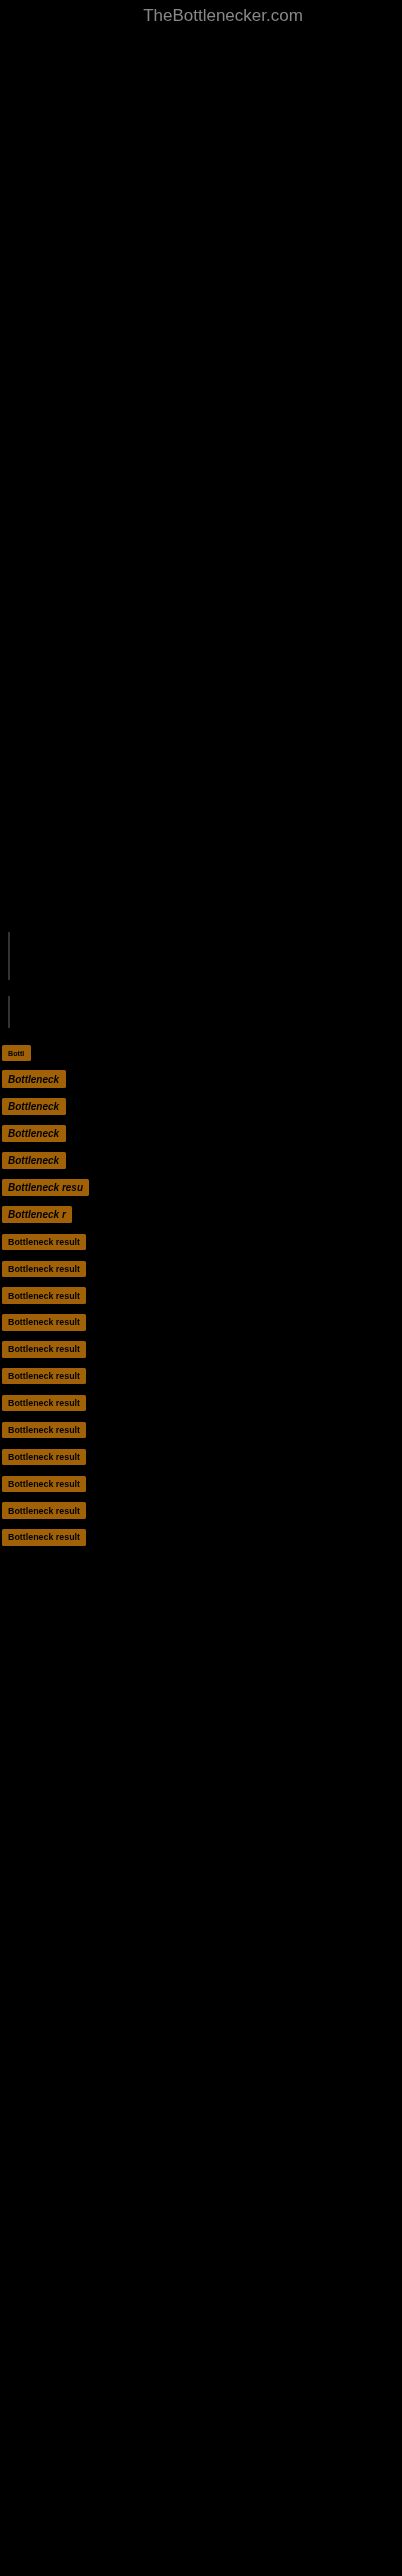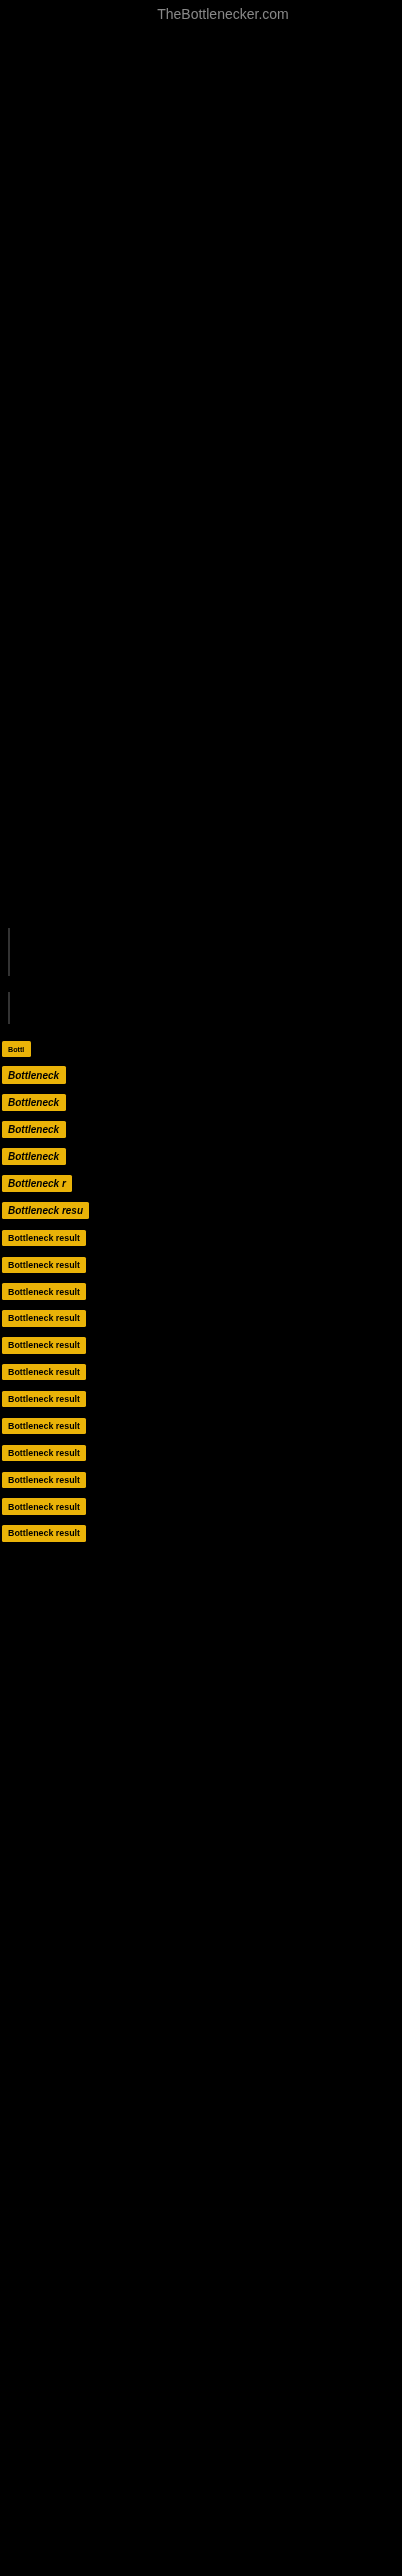--- a/index.html
+++ b/index.html
@@ -11,21 +11,21 @@
     body {
       background-color: #000000;
       width: 403px;
       min-height: 2576px;
       font-family: Arial, sans-serif;
       position: relative;
     }
 
     .site-title {
       color: #888888;
-      font-size: 14px;
+      font-size: 17px;
       text-align: center;
       padding-top: 6.4px;
       padding-bottom: 3.2px;
       margin-left: 43px;
     }
 
     .chart-area {
       width: 100%;
       height: 451px;
       background-color: #000000;
@@ -53,21 +53,21 @@
       padding-left: 0;
     }
 
     .result-item {
       margin-bottom: 9.7px;
       padding: 0;
     }
 
     .result-badge {
       display: inline-block;
-      background-color: #eab308;
+      background-color: #a16207;
       color: #000000;
       font-size: 8.9px;
       font-weight: bold;
       padding: 3.2px 6.4px;
       border-radius: 1.6px;
       white-space: nowrap;
       margin-left: 1.6px;
     }
 
     .result-badge-small {
@@ -90,22 +90,22 @@
 
 <div class="separator-line"></div>
 <div class="separator-line-2"></div>
 
 <div class="results-container" id="results-container">
 <div class="result-item"><span class="result-badge result-badge-tiny">Bottl</span></div>
     <div class="result-item"><span class="result-badge result-badge-small">Bottleneck</span></div>
     <div class="result-item"><span class="result-badge result-badge-small">Bottleneck</span></div>
     <div class="result-item"><span class="result-badge result-badge-small">Bottleneck</span></div>
     <div class="result-item"><span class="result-badge result-badge-small">Bottleneck</span></div>
+    <div class="result-item"><span class="result-badge result-badge-small">Bottleneck resu</span></div>
     <div class="result-item"><span class="result-badge result-badge-small">Bottleneck r</span></div>
-    <div class="result-item"><span class="result-badge result-badge-small">Bottleneck resu</span></div>
     <div class="result-item"><span class="result-badge">Bottleneck result</span></div>
     <div class="result-item"><span class="result-badge">Bottleneck result</span></div>
     <div class="result-item"><span class="result-badge">Bottleneck result</span></div>
     <div class="result-item"><span class="result-badge">Bottleneck result</span></div>
     <div class="result-item"><span class="result-badge">Bottleneck result</span></div>
     <div class="result-item"><span class="result-badge">Bottleneck result</span></div>
     <div class="result-item"><span class="result-badge">Bottleneck result</span></div>
     <div class="result-item"><span class="result-badge">Bottleneck result</span></div>
     <div class="result-item"><span class="result-badge">Bottleneck result</span></div>
     <div class="result-item"><span class="result-badge">Bottleneck result</span></div>

